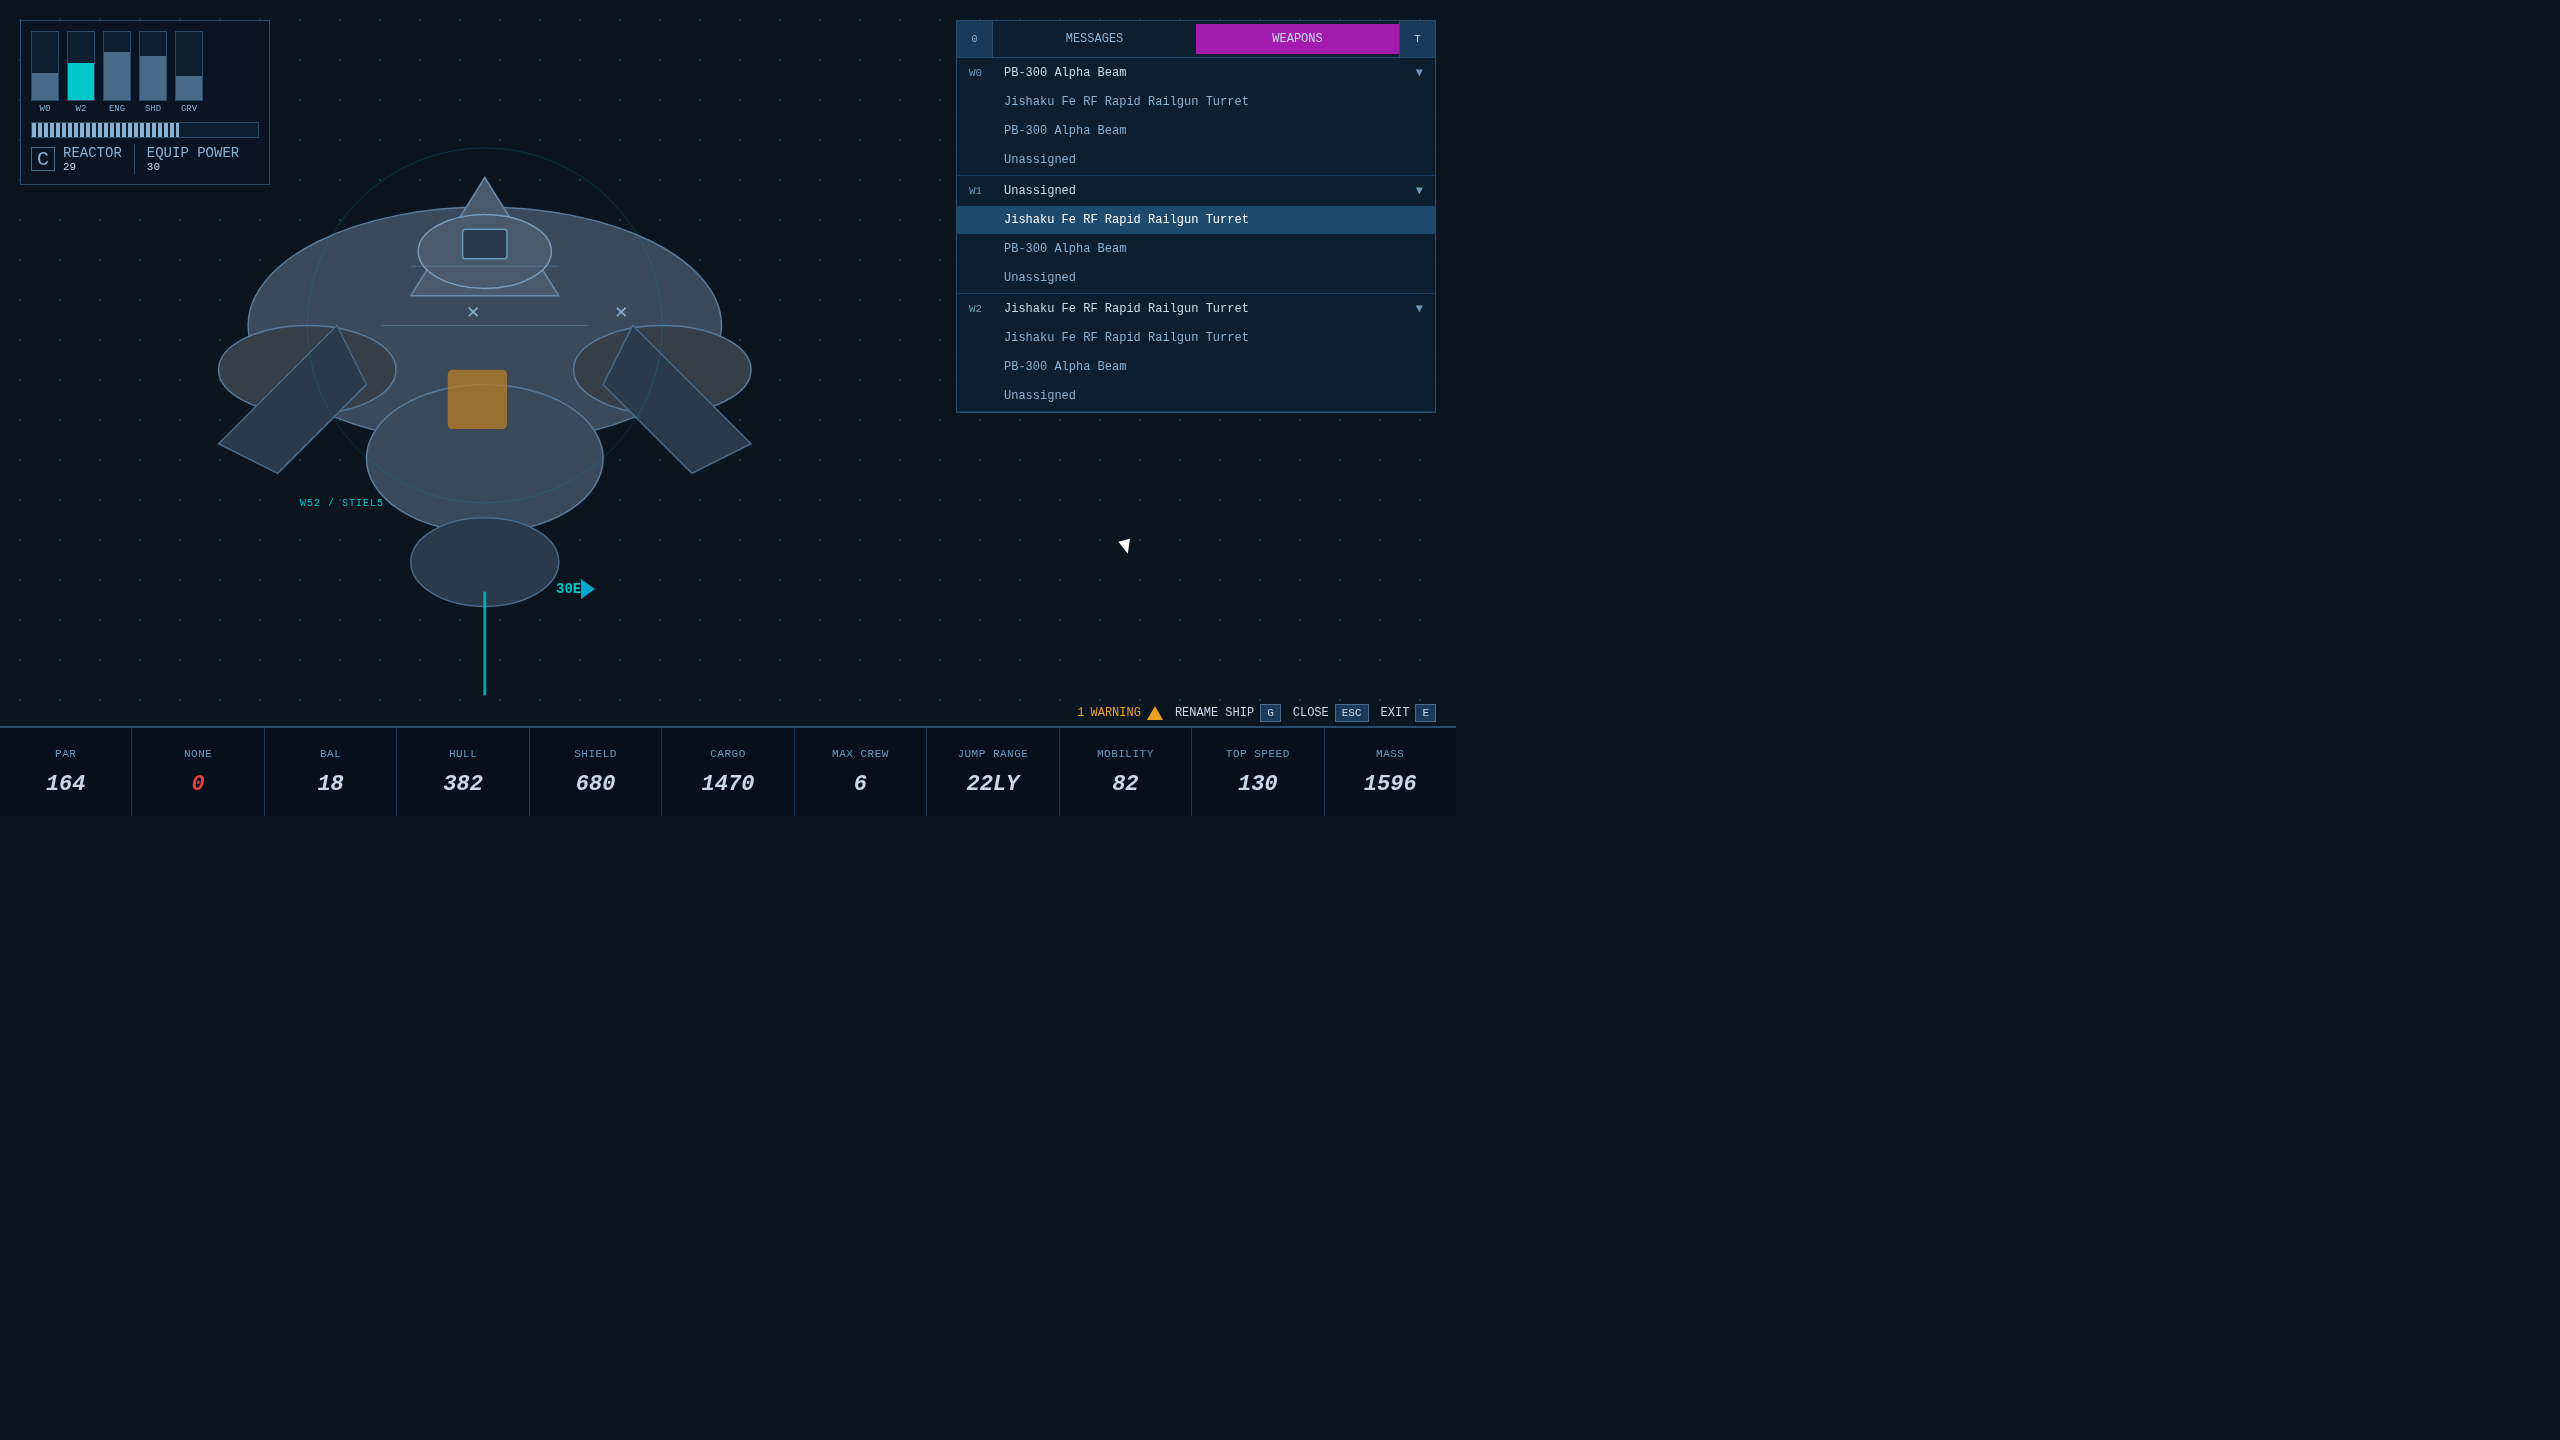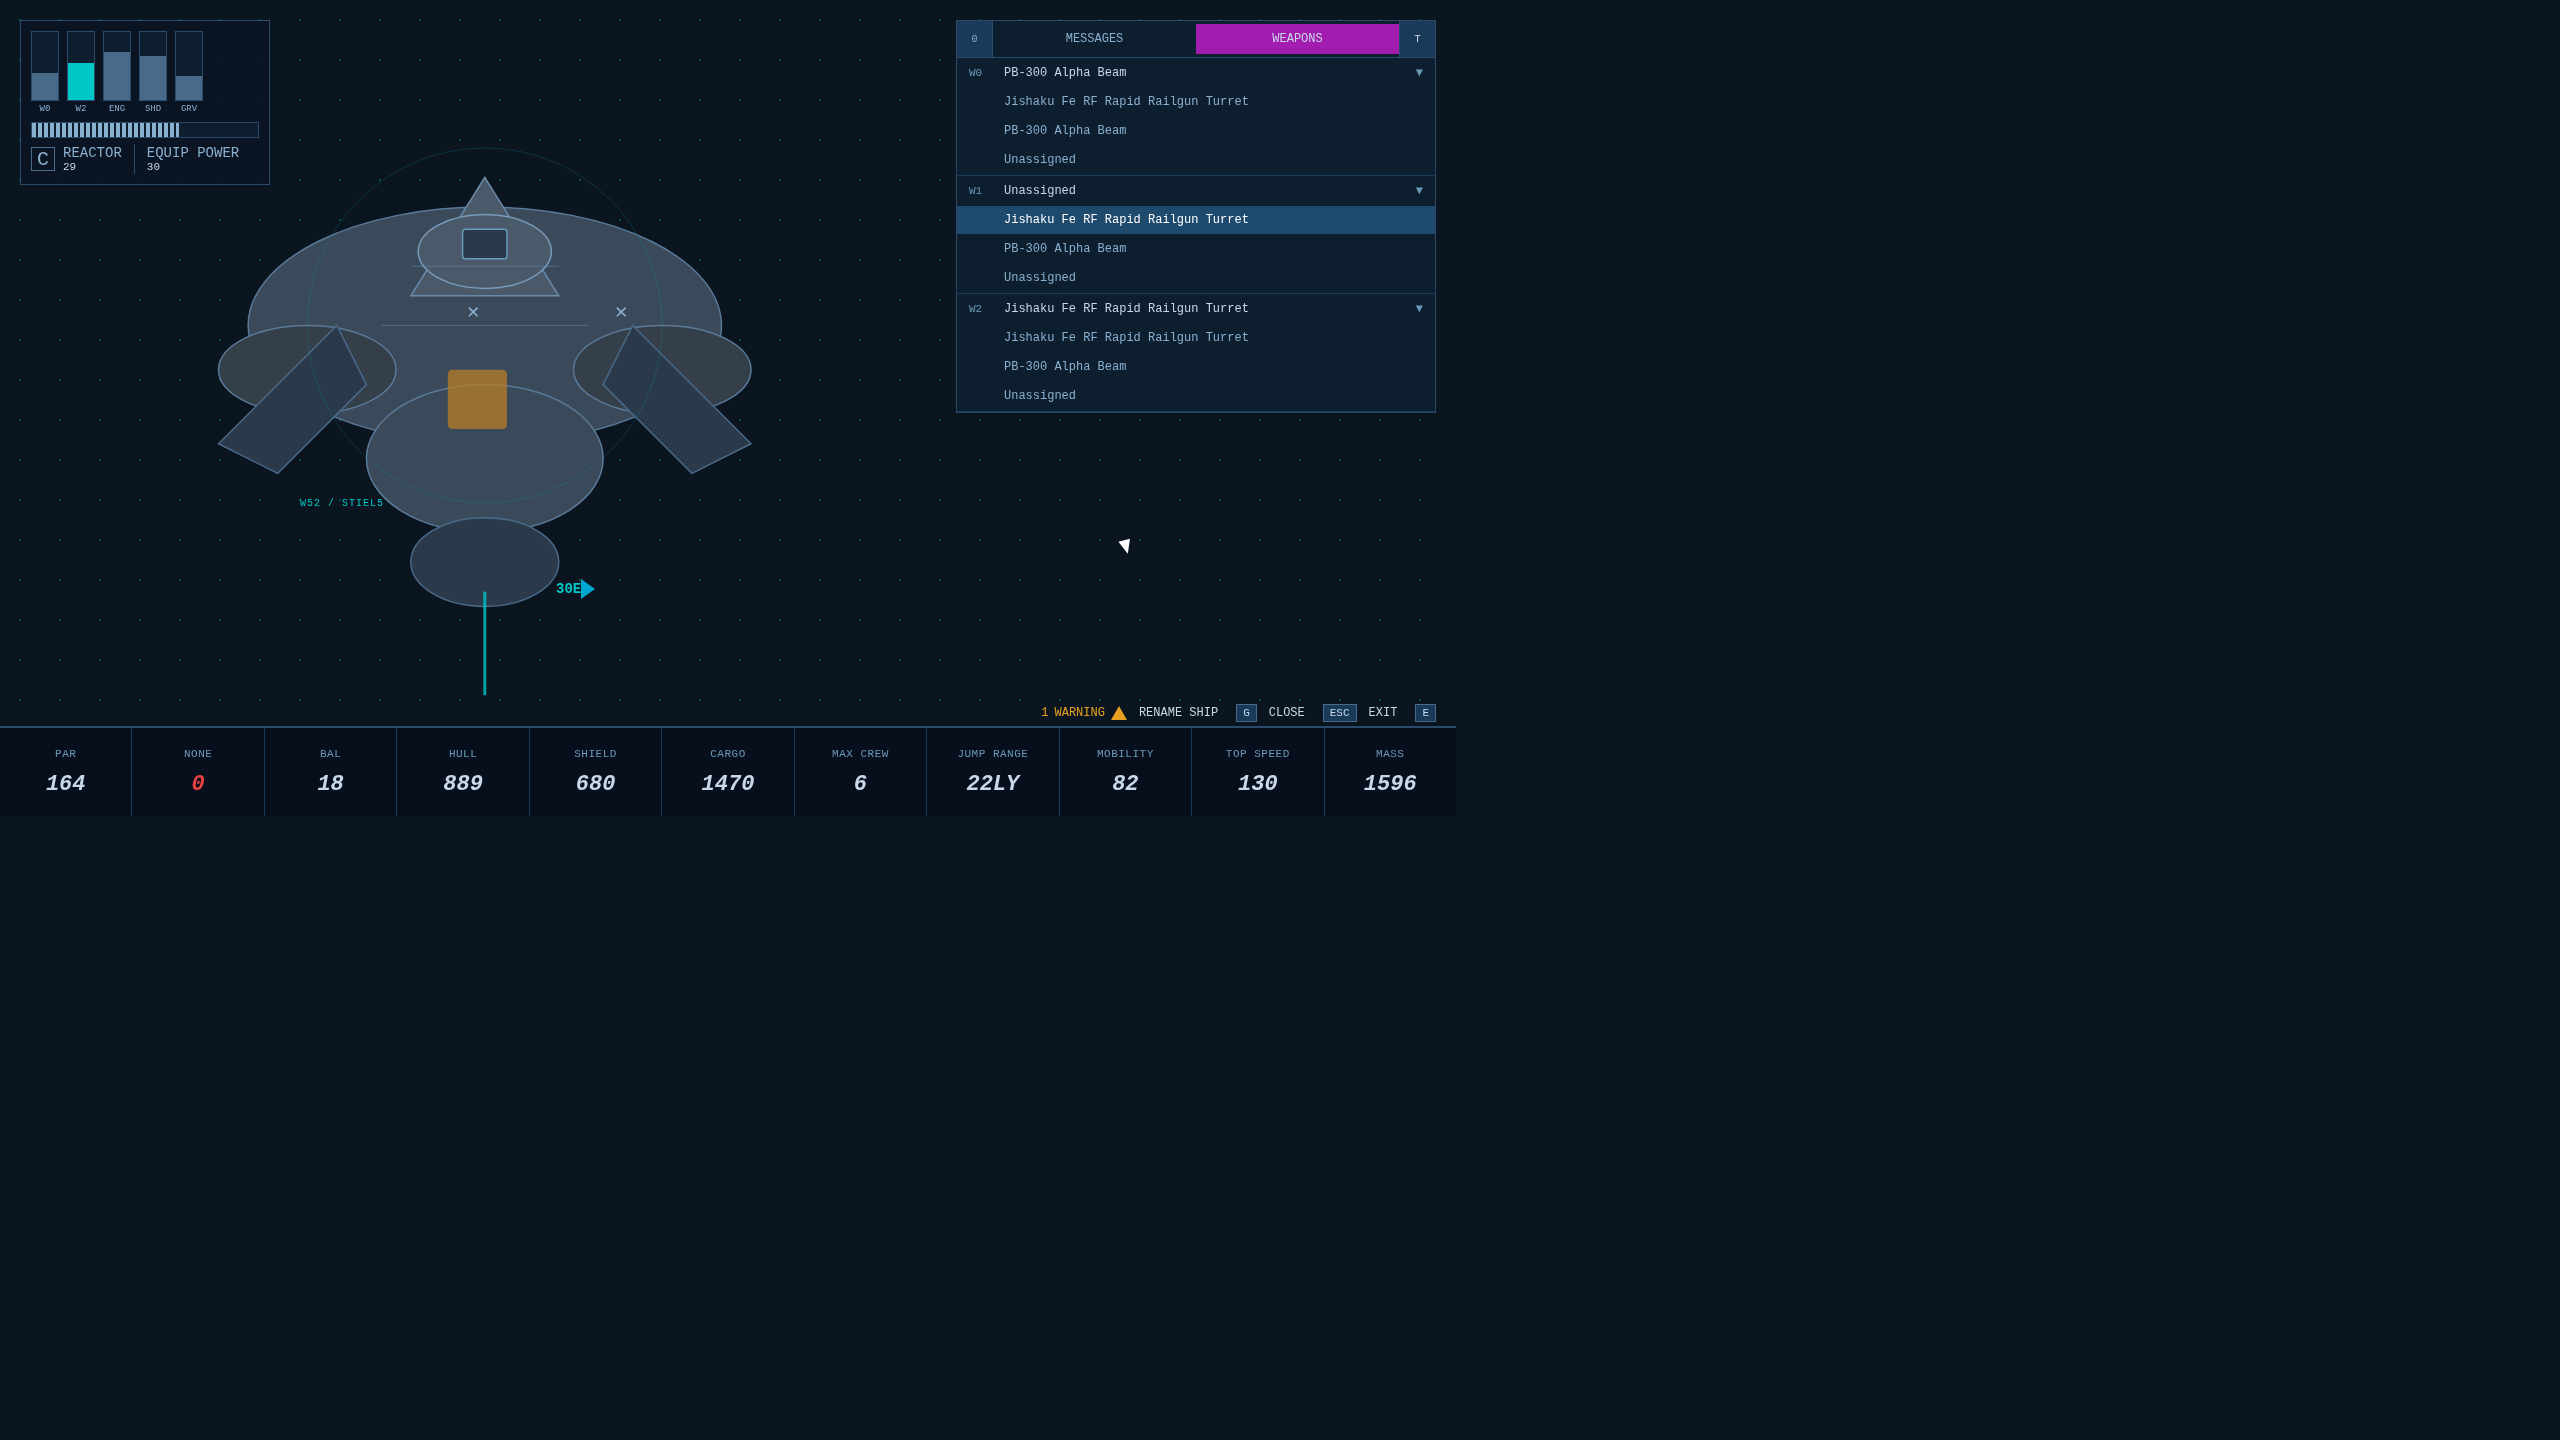--- a/index.html
+++ b/index.html
@@ -326,21 +326,21 @@
       height: 0;
       border-left: 8px solid transparent;
       border-right: 8px solid transparent;
       border-bottom: 14px solid #e8a020;
       position: relative;
     }
 
     .action-btn {
       display: flex;
       align-items: center;
-      gap: 18px;
+      gap: 6px;
       font-size: 12px;
       color: #c8d8e8;
       cursor: pointer;
       padding: 4px 0;
     }
 
     .key-badge {
       background: #1a3a5a;
       border: 1px solid #4a6a8a;
       padding: 2px 6px;
@@ -600,21 +600,21 @@
     <span class="stat-value red">0</span>
   </div>
 
   <div class="stat-group">
     <span class="stat-label">BAL</span>
     <span class="stat-value">18</span>
   </div>
 
   <div class="stat-group">
     <span class="stat-label">HULL</span>
-    <span class="stat-value">889</span>
+    <span class="stat-value">382</span>
   </div>
 
   <div class="stat-group">
     <span class="stat-label">SHIELD</span>
     <span class="stat-value">680</span>
   </div>
 
   <div class="stat-group">
     <span class="stat-label">CARGO</span>
     <span class="stat-value">1470</span>

